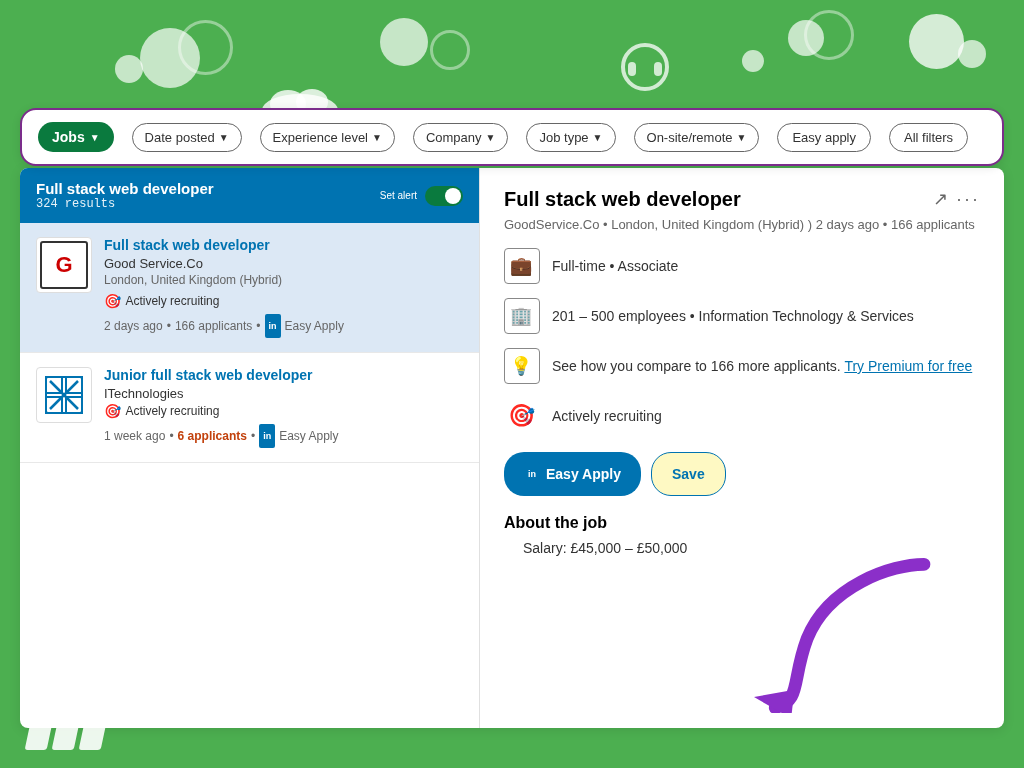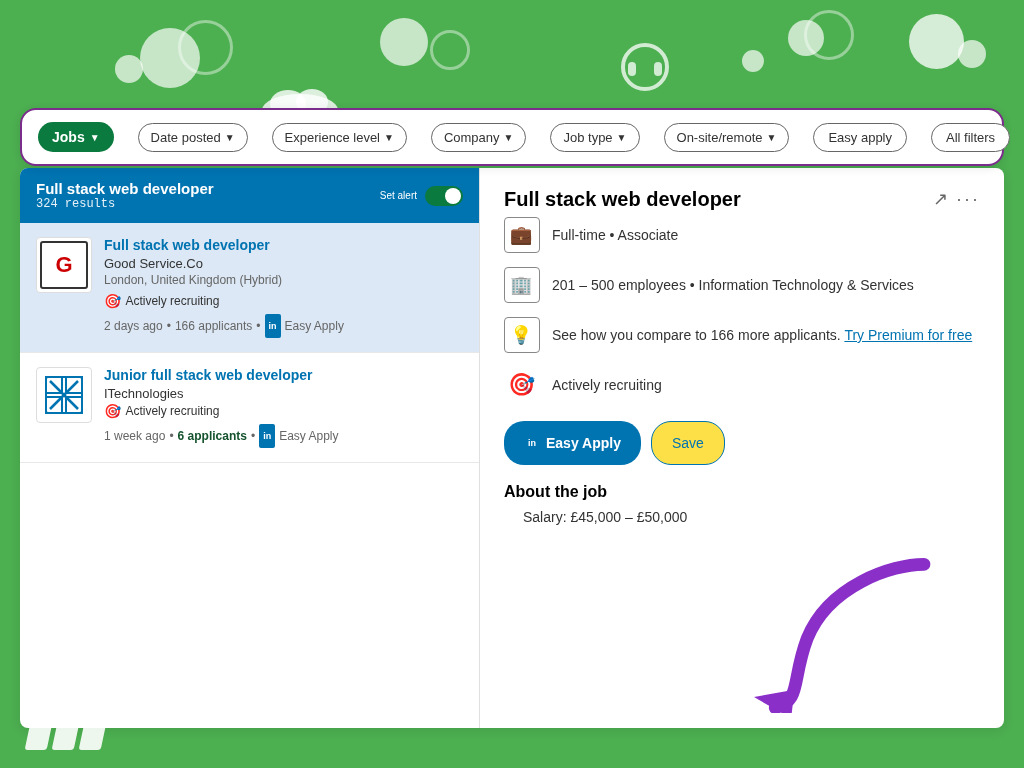--- a/index.html
+++ b/index.html
@@ -17,21 +17,21 @@
       position: absolute;
       top: 108px;
       left: 20px;
       right: 20px;
       background: #fff;
       border: 2.5px solid #7b2d8b;
       border-radius: 16px;
       padding: 12px 16px;
       display: flex;
       align-items: center;
-      gap: 24px;
+      gap: 18px;
       z-index: 10;
       box-shadow: 0 2px 10px rgba(0,0,0,0.1);
     }
 
     .btn-jobs {
       background-color: #0a7a3e;
       color: #fff;
       border: none;
       border-radius: 20px;
       padding: 7px 14px;
@@ -260,21 +260,21 @@
       border-radius: 2px;
       display: inline-flex;
       align-items: center;
       justify-content: center;
       color: #fff;
       font-size: 9px;
       font-weight: 700;
     }
 
     .applicants-link {
-      color: #14532d;
+      color: #c2410c;
       font-weight: 600;
     }
 
     
     .right-panel {
       flex: 1;
       padding: 20px 24px;
       overflow-y: auto;
       position: relative;
     }
@@ -362,27 +362,27 @@
       padding: 10px 20px;
       font-size: 14px;
       font-weight: 600;
       cursor: pointer;
       display: flex;
       align-items: center;
       gap: 6px;
     }
 
     .save-btn {
-      background: #fde047;
+      background: #fef9c3;
       color: #0073b1;
       border: 1.5px solid #0073b1;
       border-radius: 20px;
       padding: 10px 20px;
       font-size: 14px;
-      font-weight: 400;
+      font-weight: 700;
       cursor: pointer;
     }
 
     .about-job {
       font-size: 16px;
       font-weight: 700;
       color: #000;
       margin-bottom: 8px;
     }
 
@@ -577,20 +577,21 @@
 
   <div class="right-panel">
     <div class="right-header">
       <h1 class="right-job-title">Full stack web developer</h1>
       <div class="right-actions">
         <button class="share-btn">↗</button>
         <button class="more-btn">···</button>
       </div>
     </div>
 
+    <div class="right-meta">GoodService.Co • London, United Kingdom (Hybrid) ) 2 days ago • 166 applicants</div>
 
     <div class="detail-row">
       <div class="detail-icon">💼</div>
       <span>Full-time • Associate</span>
     </div>
 
     <div class="detail-row">
       <div class="detail-icon">🏢</div>
       <span>201 – 500 employees • Information Technology &amp; Services</span>
     </div>

